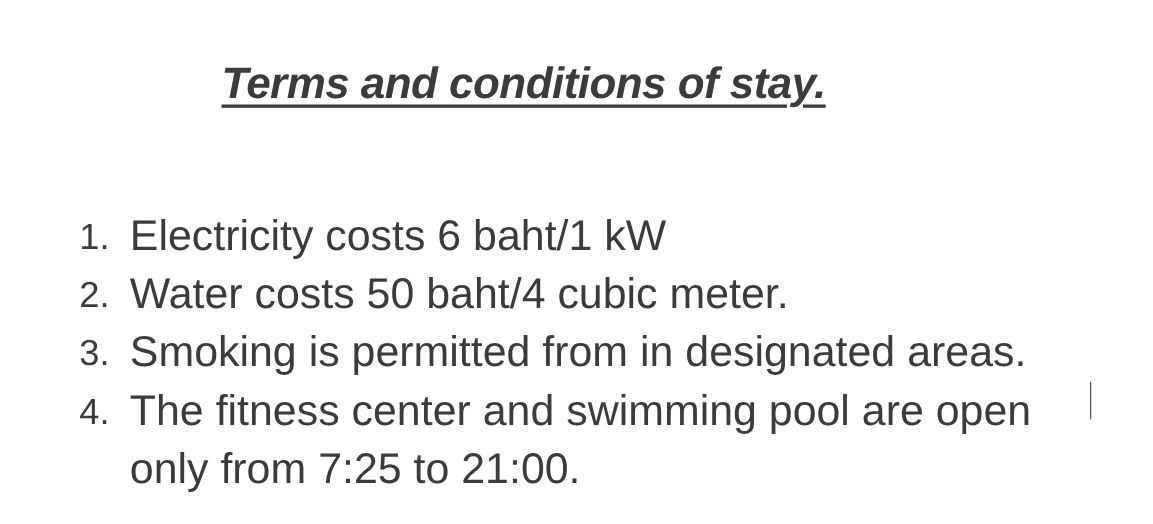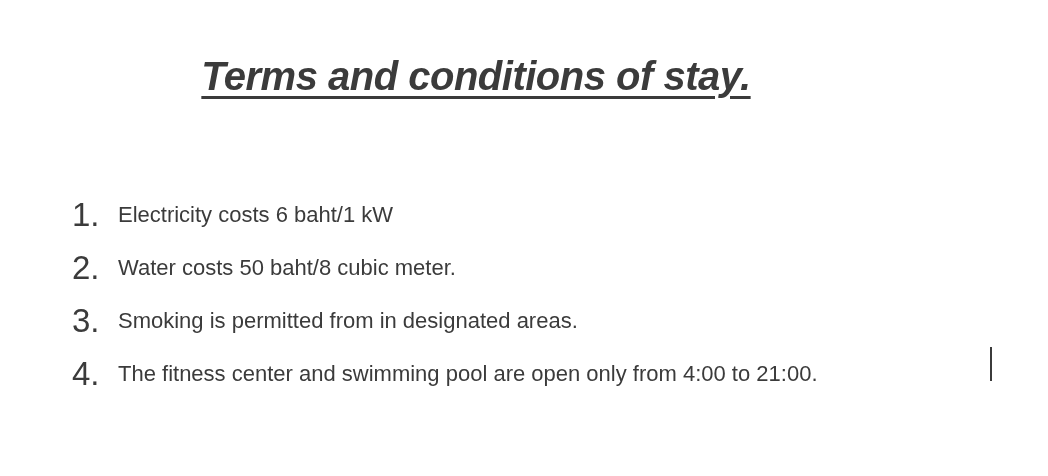--- a/index.html
+++ b/index.html
@@ -55,21 +55,21 @@
   }
   .item-number {
     flex: 0 0 auto;
     width: 46px;
     text-align: left;
     font-size: 33px;
     color: #3b3b3b;
   }
   .item-text {
     flex: 1 1 auto;
-    font-size: 22px;
+    font-size: 39px;
     color: #3b3b3b;
   }
   .caret {
     display: inline-block;
     width: 2px;
     height: 34px;
     background: #3b3b3b;
     vertical-align: -6px;
     margin-left: 1px;
   }
@@ -85,28 +85,28 @@
 
   <ol class="terms-list">
 
     <li class="terms-item">
       <span class="item-number">1.</span>
       <span class="item-text">Electricity costs 6 baht/1 kW</span>
     </li>
 
     <li class="terms-item">
       <span class="item-number">2.</span>
-      <span class="item-text">Water costs 50 baht/8 cubic meter.</span>
+      <span class="item-text">Water costs 50 baht/4 cubic meter.</span>
     </li>
 
     <li class="terms-item">
       <span class="item-number">3.</span>
       <span class="item-text">Smoking is permitted from in designated areas.</span>
     </li>
 
     <li class="terms-item">
       <span class="item-number">4.</span>
-      <span class="item-text">The fitness center and swimming pool are open only from 4:00 to 21:00.</span><span class="caret"></span>
+      <span class="item-text">The fitness center and swimming pool are open only from 7:25 to 21:00.</span><span class="caret"></span>
     </li>
 
   </ol>
 
 </div>
 
 </body></html>

